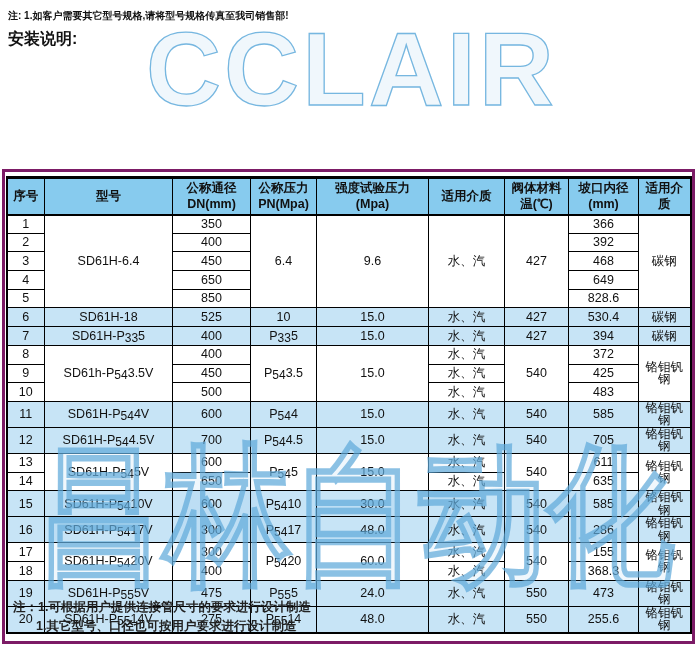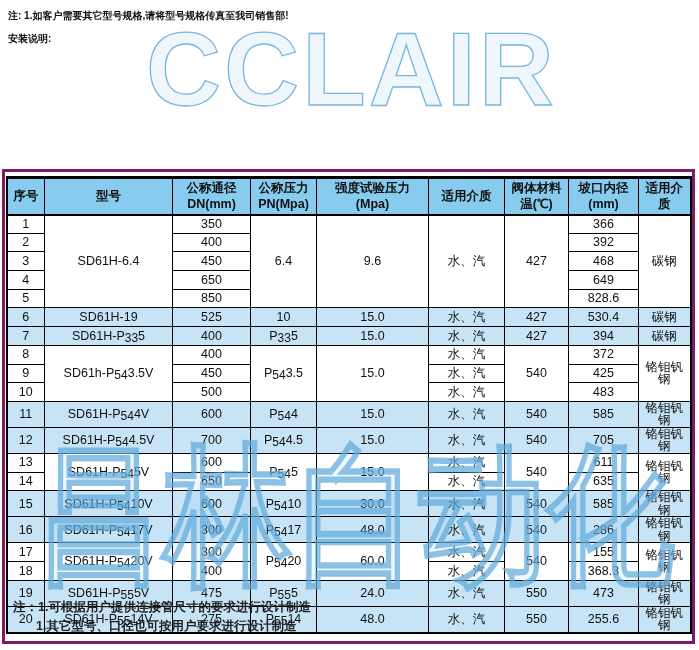--- a/index.html
+++ b/index.html
@@ -6,21 +6,21 @@
   html,body { margin:0; padding:0; }
   body {
     width:699px; height:650px; position:relative; overflow:hidden;
     background:#ffffff; color:#111;
     font-family:"Liberation Sans", sans-serif;
   }
 
   
   .top-section { padding:6px 10px 0 8px; }
   .note-line { font-weight:bold; font-size:10px; line-height:20px; }
-  .install-title { font-weight:bold; font-size:10px; line-height:22px; margin-top:2px; }
+  .install-title { font-weight:bold; font-size:16px; line-height:22px; margin-top:2px; }
   .note-item { font-size:13.5px; line-height:22px; color:#222; }
   .note-item b { margin-right:2px; }
 
   
   .frame {
     position:absolute; left:2px; top:169px; width:693px; height:475px;
     border:3px solid #7c1b66; background:#fff;
   }
 
   
@@ -135,21 +135,21 @@
           <td>650</td>
           <td>649</td>
         </tr>
         <tr>
           <td>5</td>
           <td>850</td>
           <td>828.6</td>
         </tr>
         <tr class="hl">
           <td>6</td>
-          <td>SD61H-19</td>
+          <td>SD61H-18</td>
           <td>525</td>
           <td>10</td>
           <td>15.0</td>
           <td>水、汽</td>
           <td>427</td>
           <td>530.4</td>
           <td>碳钢</td>
         </tr>
         <tr class="hl">
           <td>7</td>

